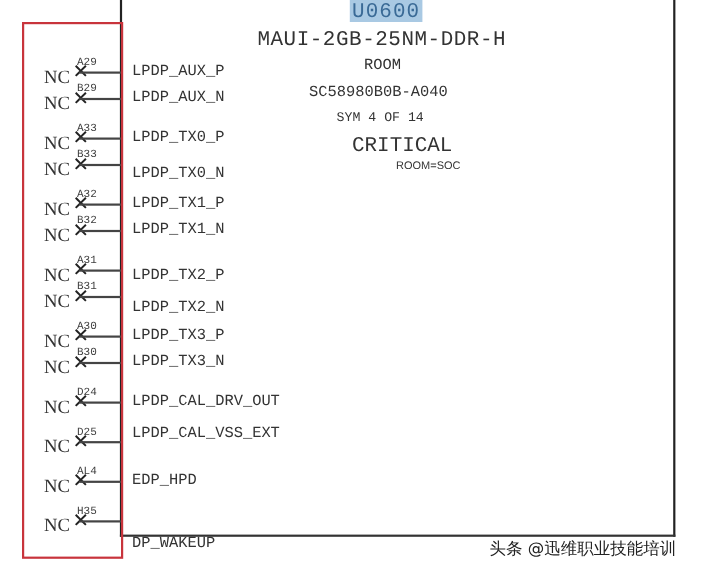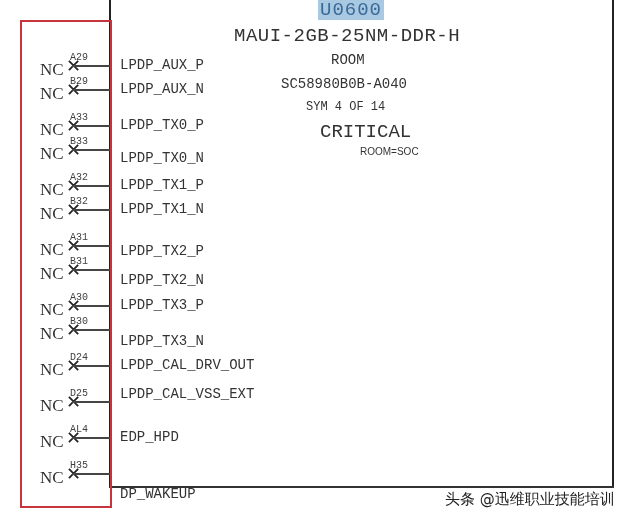--- a/index.html
+++ b/index.html
@@ -101,21 +101,21 @@
     <span class="pinnum" style="top:292px">A30</span>
     <span class="xmark" style="top:297px">✕</span>
     <span class="wire" style="top:305px"></span>
     <span class="signal" style="top:297px">LPDP_TX3_P</span>
       </div>
       <div>
     <span class="nc" style="top:324px">NC</span>
     <span class="pinnum" style="top:316px">B30</span>
     <span class="xmark" style="top:321px">✕</span>
     <span class="wire" style="top:329px"></span>
-    <span class="signal" style="top:333px">LPDP_TX3_N</span>
+    <span class="signal" style="top:321px">LPDP_TX3_N</span>
       </div>
       <div>
     <span class="nc" style="top:360px">NC</span>
     <span class="pinnum" style="top:352px">D24</span>
     <span class="xmark" style="top:357px">✕</span>
     <span class="wire" style="top:365px"></span>
     <span class="signal" style="top:357px">LPDP_CAL_DRV_OUT</span>
       </div>
       <div>
     <span class="nc" style="top:396px">NC</span>

